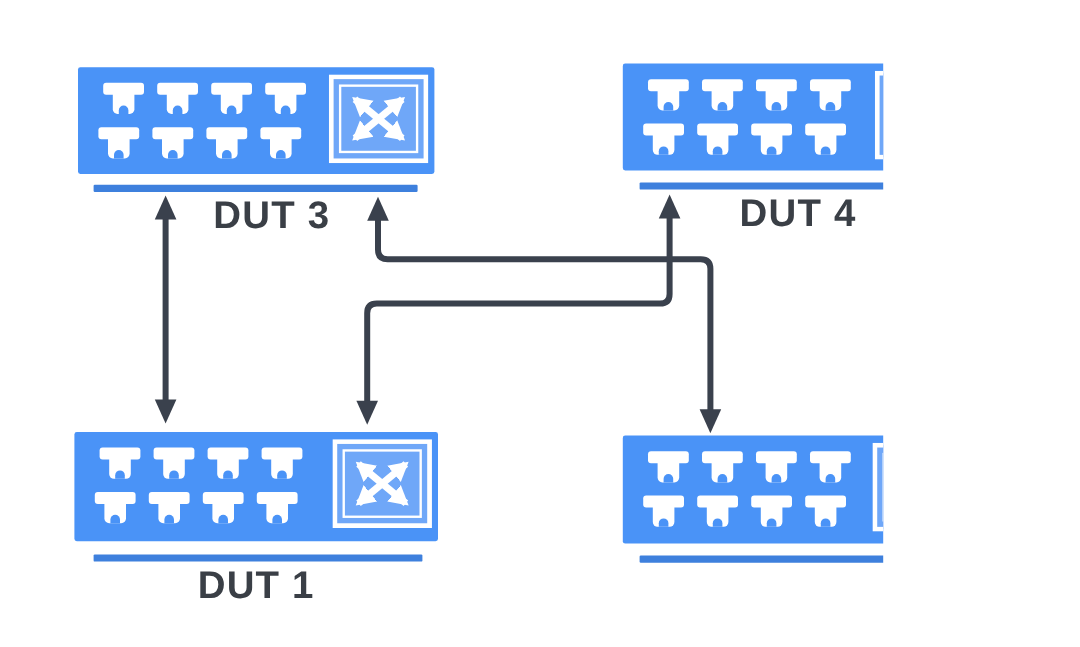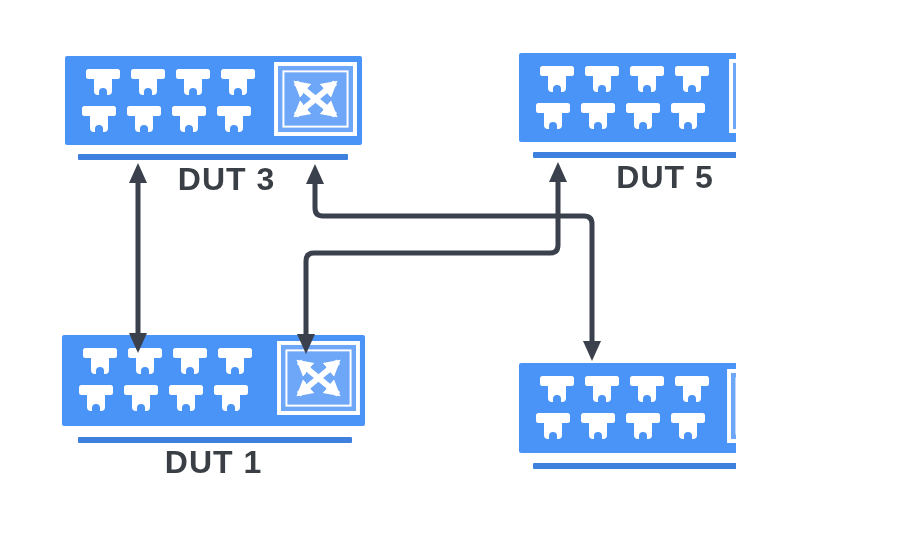--- a/index.html
+++ b/index.html
@@ -47,21 +47,21 @@
   }
   
   .dut3{left:65px;top:56px;width:297px;height:150px;}
   .dut3 .dut-box{height:89px;}
   .dut3 .underline{top:98px;left:13px;width:270px;}
   .dut3 .dut-label{top:106px;transform:translateX(13px);}
   .dut4{left:519px;top:53px;width:298px;height:150px;}
   .dut4 .dut-box{height:89px;}
   .dut4 .underline{top:99px;left:14px;width:268px;}
   .dut4 .dut-label{top:107px;transform:translateX(-3px);}
-  .dut1{left:62px;top:335px;width:303px;height:152px;}
+  .dut1{left:62px;top:360px;width:303px;height:152px;}
   .dut1 .dut-box{height:91px;}
   .dut1 .underline{top:102px;left:16px;width:274px;}
   .dut1 .dut-label{top:110px;}
   .dut2{left:519px;top:363px;width:296px;height:150px;}
   .dut2 .dut-box{height:90px;}
   .dut2 .underline{top:100px;left:14px;width:268px;}
   .dut2 .dut-label{top:108px;}
   
   .wires{position:absolute;left:0;top:0;pointer-events:none;}
   .wire{fill:none;stroke:var(--connector,#3a414d);stroke-width:5;}
@@ -152,21 +152,21 @@
           </div>
       </div>
       <svg class="xicon" viewBox="0 0 84 75">
         <rect class="xo" x="2" y="2" width="80" height="71"></rect>
         <rect class="xi" x="9.5" y="9.5" width="65" height="56"></rect>
         <line class="xl" x1="22" y1="21" x2="62" y2="54" marker-start="url(#xah)" marker-end="url(#xah)"></line>
         <line class="xl" x1="62" y1="21" x2="22" y2="54" marker-start="url(#xah)" marker-end="url(#xah)"></line>
       </svg>
     </div>
     <div class="underline"></div>
-    <div class="dut-label">DUT 5</div>
+    <div class="dut-label">DUT 4</div>
   </div>
 
   <div class="dut dut1">
     <div class="dut-box">
       <div class="port-row row1">
         <div class="port">
             <i></i>
           </div>
         <div class="port">
             <i></i>

